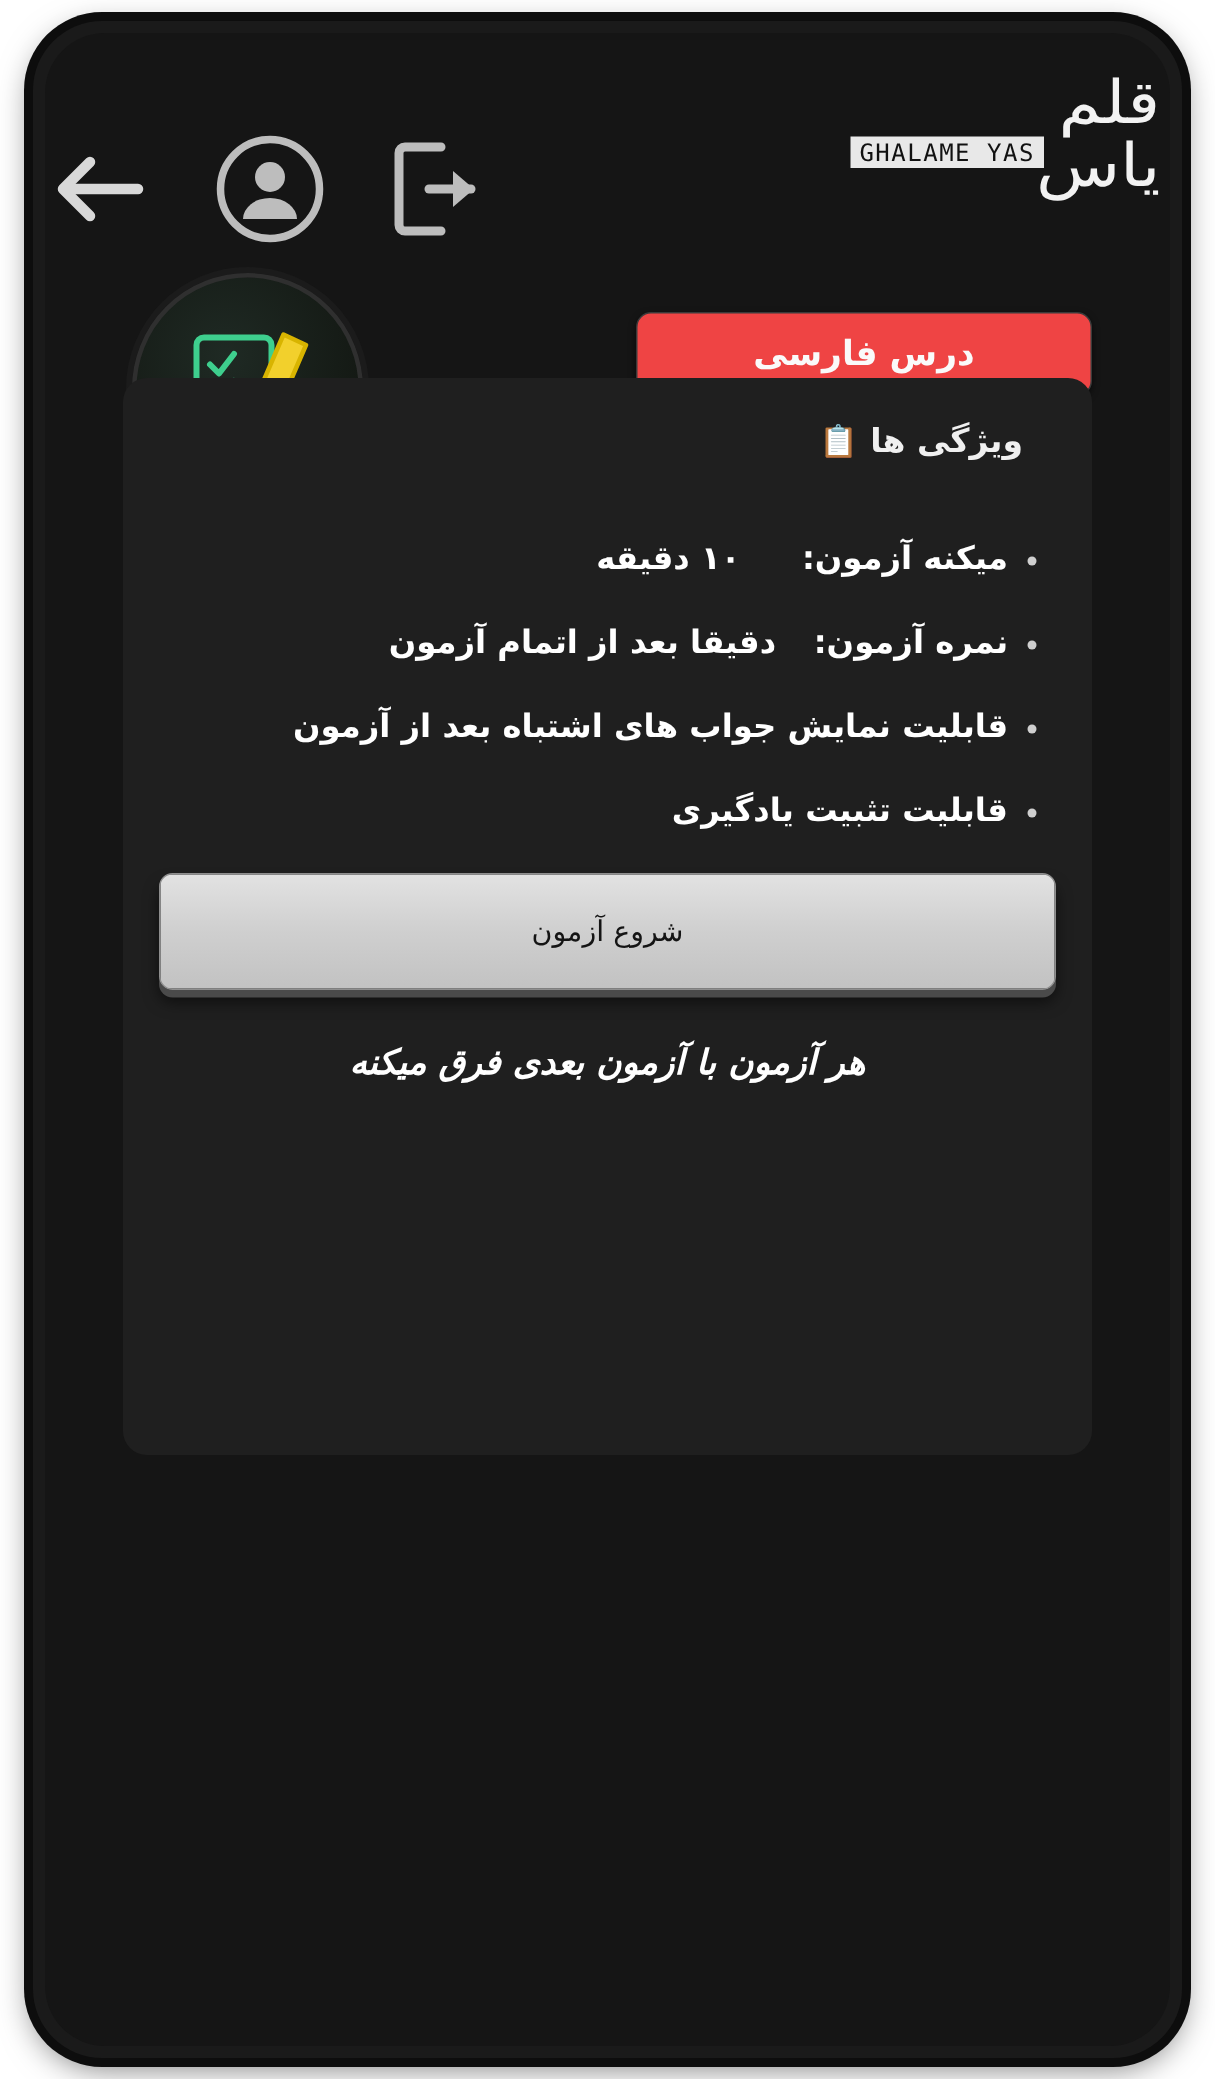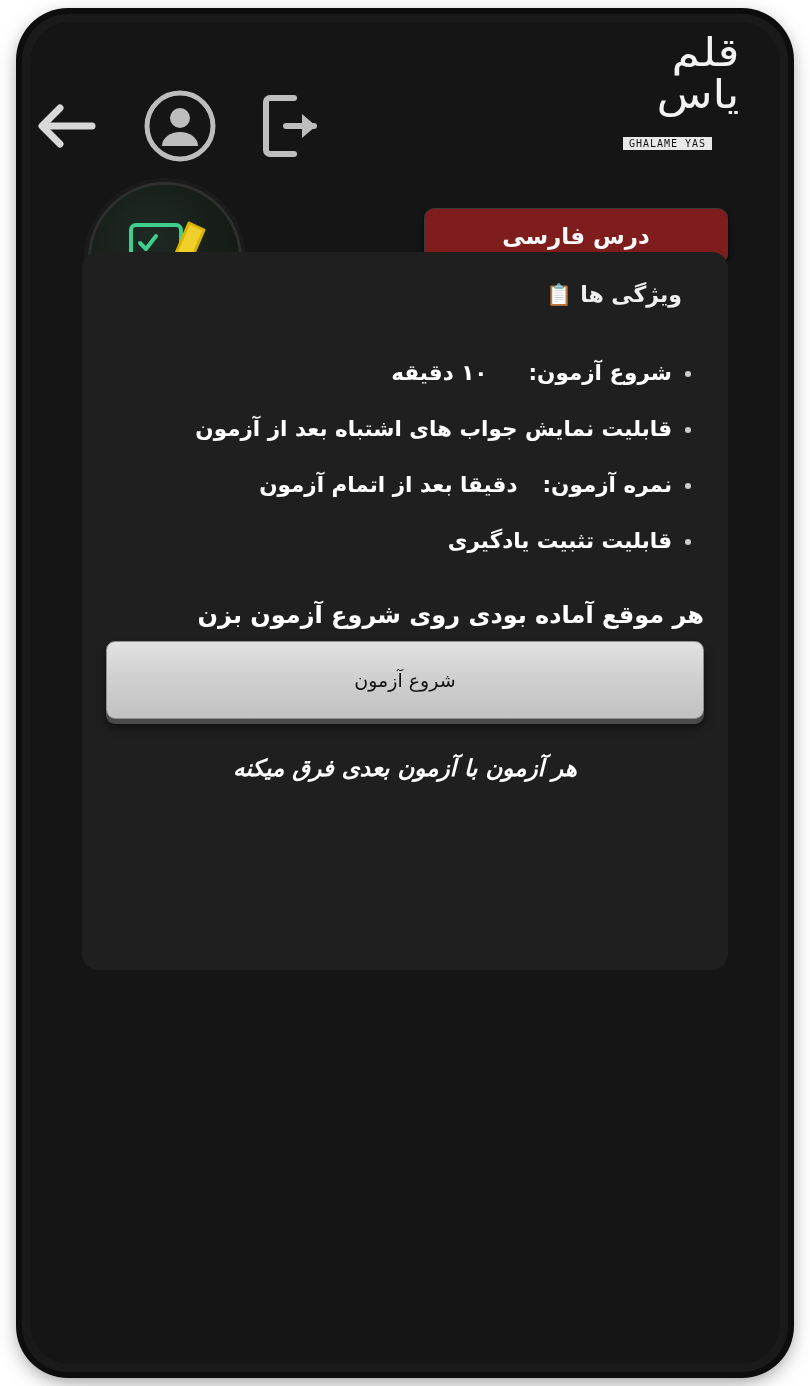--- a/index.html
+++ b/index.html
@@ -41,37 +41,37 @@
     height: 170px;
   }
 
   .logo {
     position: absolute;
     right: 50px;
     top: 22px;
     width: 125px;
     height: 92px;
     display: flex;
-    flex-direction: column;
+    flex-direction: row;
     align-items: center;
     justify-content: center;
   }
   .logo-script {
     color: #f2f2f2;
     font-size: 40px;
     line-height: 42px;
     font-family: "DejaVu Sans", "Liberation Sans", sans-serif;
     letter-spacing: -2px;
     transform: scaleX(1.15);
   }
   .logo-badge {
     margin-top: 22px;
     background: #e8e8e8;
     color: #111;
-    font-size: 10px;
+    font-size: 16px;
     letter-spacing: 1px;
     padding: 1px 6px;
     font-family: "DejaVu Sans Mono", "Liberation Mono", monospace;
     white-space: nowrap;
   }
 
   .nav-icons {
     position: absolute;
     left: 0;
     right: 210px;
@@ -89,21 +89,21 @@
   .chip-row {
     position: relative;
     height: 96px;
   }
   .lesson-chip {
     position: absolute;
     right: 52px;
     top: 16px;
     width: 302px;
     height: 54px;
-    background: #7f1d1d;
+    background: #ef4444;
     border: 1px solid #3a3a3a;
     border-radius: 10px;
     display: flex;
     align-items: center;
     justify-content: center;
     color: #fafafa;
     font-size: 23px;
     font-weight: bold;
     box-shadow: 0 2px 5px rgba(0,0,0,0.6);
   }
@@ -269,38 +269,37 @@
 
     <div class="card">
 
       <div class="features-title">
         <span>ویژگی ها</span>
         <span class="clipboard-emoji">📋</span>
       </div>
 
       <ul class="feature-list">
         <li class="feature-item">
-          <span>شروع آزمون:</span>
+          <span>میکنه آزمون:</span>
           <span class="spacer"></span>
           <span>۱۰ دقیقه</span>
-        </li>
-        <li class="feature-item">
-          <span>قابلیت نمایش جواب های اشتباه بعد از آزمون</span>
         </li>
         <li class="feature-item">
           <span>نمره آزمون:</span>
           <span class="spacer" style="width:10px"></span>
           <span>دقیقا بعد از اتمام آزمون</span>
         </li>
         <li class="feature-item">
+          <span>قابلیت نمایش جواب های اشتباه بعد از آزمون</span>
+        </li>
+        <li class="feature-item">
           <span>قابلیت تثبیت یادگیری</span>
         </li>
       </ul>
 
-      <div class="cta-heading">هر موقع آماده بودی روی شروع آزمون بزن</div>
 
       <button class="start-button">شروع آزمون</button>
 
       <div class="footer-note">هر آزمون با آزمون بعدی فرق میکنه</div>
     </div>
 
   </div>
 </div>
 
 </body></html>

